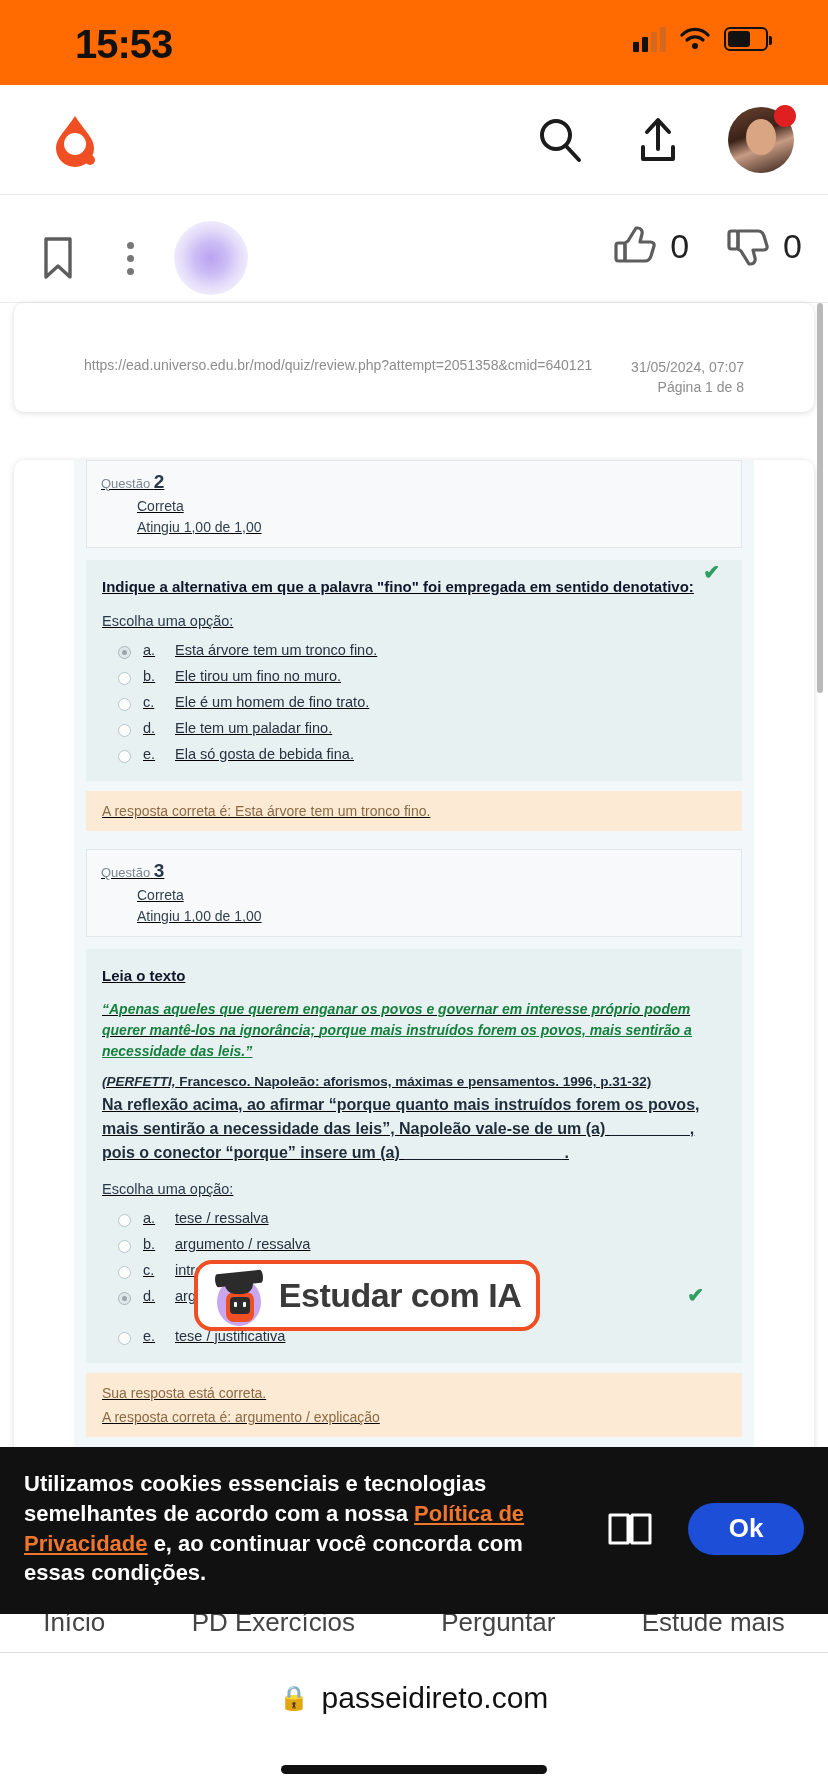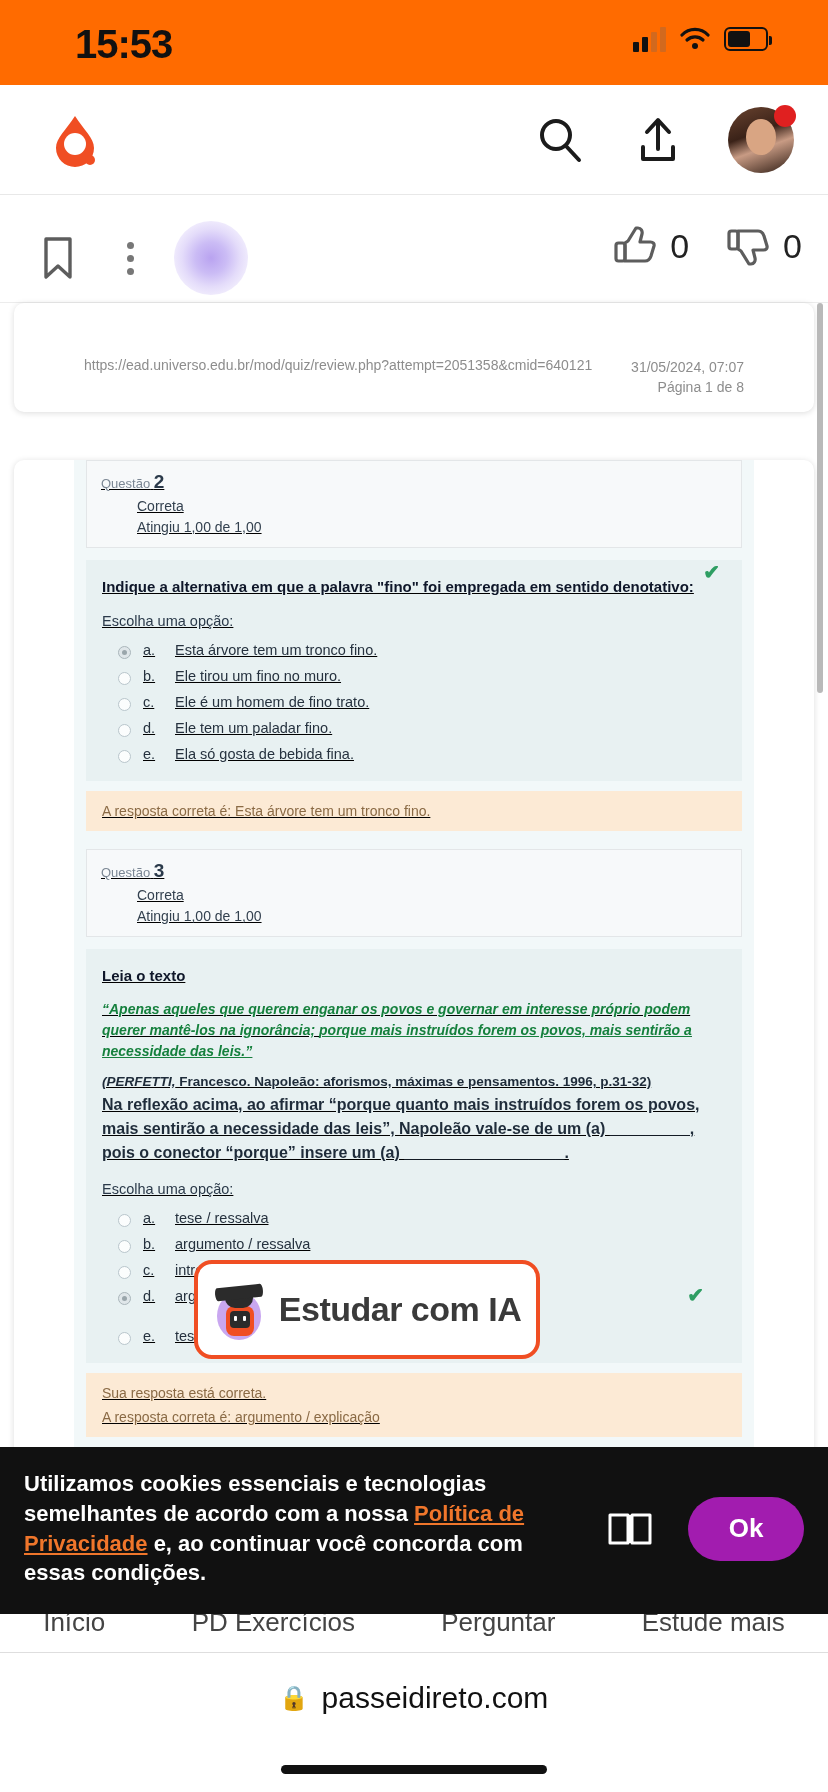--- a/index.html
+++ b/index.html
@@ -83,21 +83,21 @@
   .fb div + div { margin-top:8px; }
 
   .passage { font-size:14px; color:#15803d; line-height:1.5; }
   .passage .it { font-style:italic; font-weight:700; }
   .passage .u { text-decoration:underline; }
   .cite { font-size:13.5px; font-weight:700; color:#1f2c3a; margin-top:12px; }
   .cite .src { font-style:italic; }
   .stmt { font-size:16px; font-weight:700; color:#1f2c3a; line-height:1.5; margin-top:4px; }
 
   
-  .cta { position:absolute; left:194px; top:1260px; width:346px; height:99px;
+  .cta { position:absolute; left:194px; top:1260px; width:346px; height:71px;
     background:#fff; border:4px solid #F04E23; border-radius:18px;
     display:flex; align-items:center; justify-content:center; gap:14px; z-index:30; }
   .cta .bot { width:52px; height:60px; position:relative; }
   .cta .bot .halo { position:absolute; left:4px; top:12px; width:44px; height:48px;
     border-radius:50%; background:#c9a7f0; }
   .cta .bot .body { position:absolute; left:13px; top:26px; width:28px; height:30px;
     border-radius:8px; background:#F04E23; }
   .cta .bot .face { position:absolute; left:17px; top:31px; width:20px; height:17px;
     border-radius:4px; background:#2b2b2b; }
   .cta .bot .face i { position:absolute; top:5px; width:3px; height:5px; background:#fff; border-radius:1px; }
@@ -114,21 +114,21 @@
   .navitem { display:flex; flex-direction:column; align-items:center; gap:8px;
     font-size:26px; color:#444; }
   .navitem .gi { height:34px; display:flex; align-items:center; }
 
   
   .cookie { position:absolute; left:0; right:0; bottom:178px; background:#111; color:#fff;
     padding:22px 24px 26px 24px; display:flex; align-items:center; gap:32px; z-index:20; }
   .cookie .txt { font-size:22px; line-height:1.35; font-weight:700; flex:1; }
   .cookie .txt a { color:#F0762B; text-decoration:underline; }
   .cookie .bk { width:52px; height:40px; flex:0 0 auto; }
-  .cookie .ok { flex:0 0 auto; width:116px; height:64px; border-radius:32px; background:#a21caf;
+  .cookie .ok { flex:0 0 auto; width:116px; height:52px; border-radius:32px; background:#1d4ed8;
     color:#fff; font-size:26px; font-weight:700; display:flex; align-items:center; justify-content:center; }
 
   
   .safari { position:absolute; left:0; right:0; bottom:0; height:140px; background:#fff;
     border-top:1px solid #dedede; z-index:40; }
   .safari .url { position:absolute; left:0; right:0; top:28px; display:flex;
     align-items:center; justify-content:center; gap:12px; font-size:30px; color:#111; }
   .safari .lock { font-size:24px; }
   .homebar { position:absolute; left:50%; transform:translateX(-50%); bottom:18px;
     width:266px; height:9px; background:#111; border-radius:5px; }

